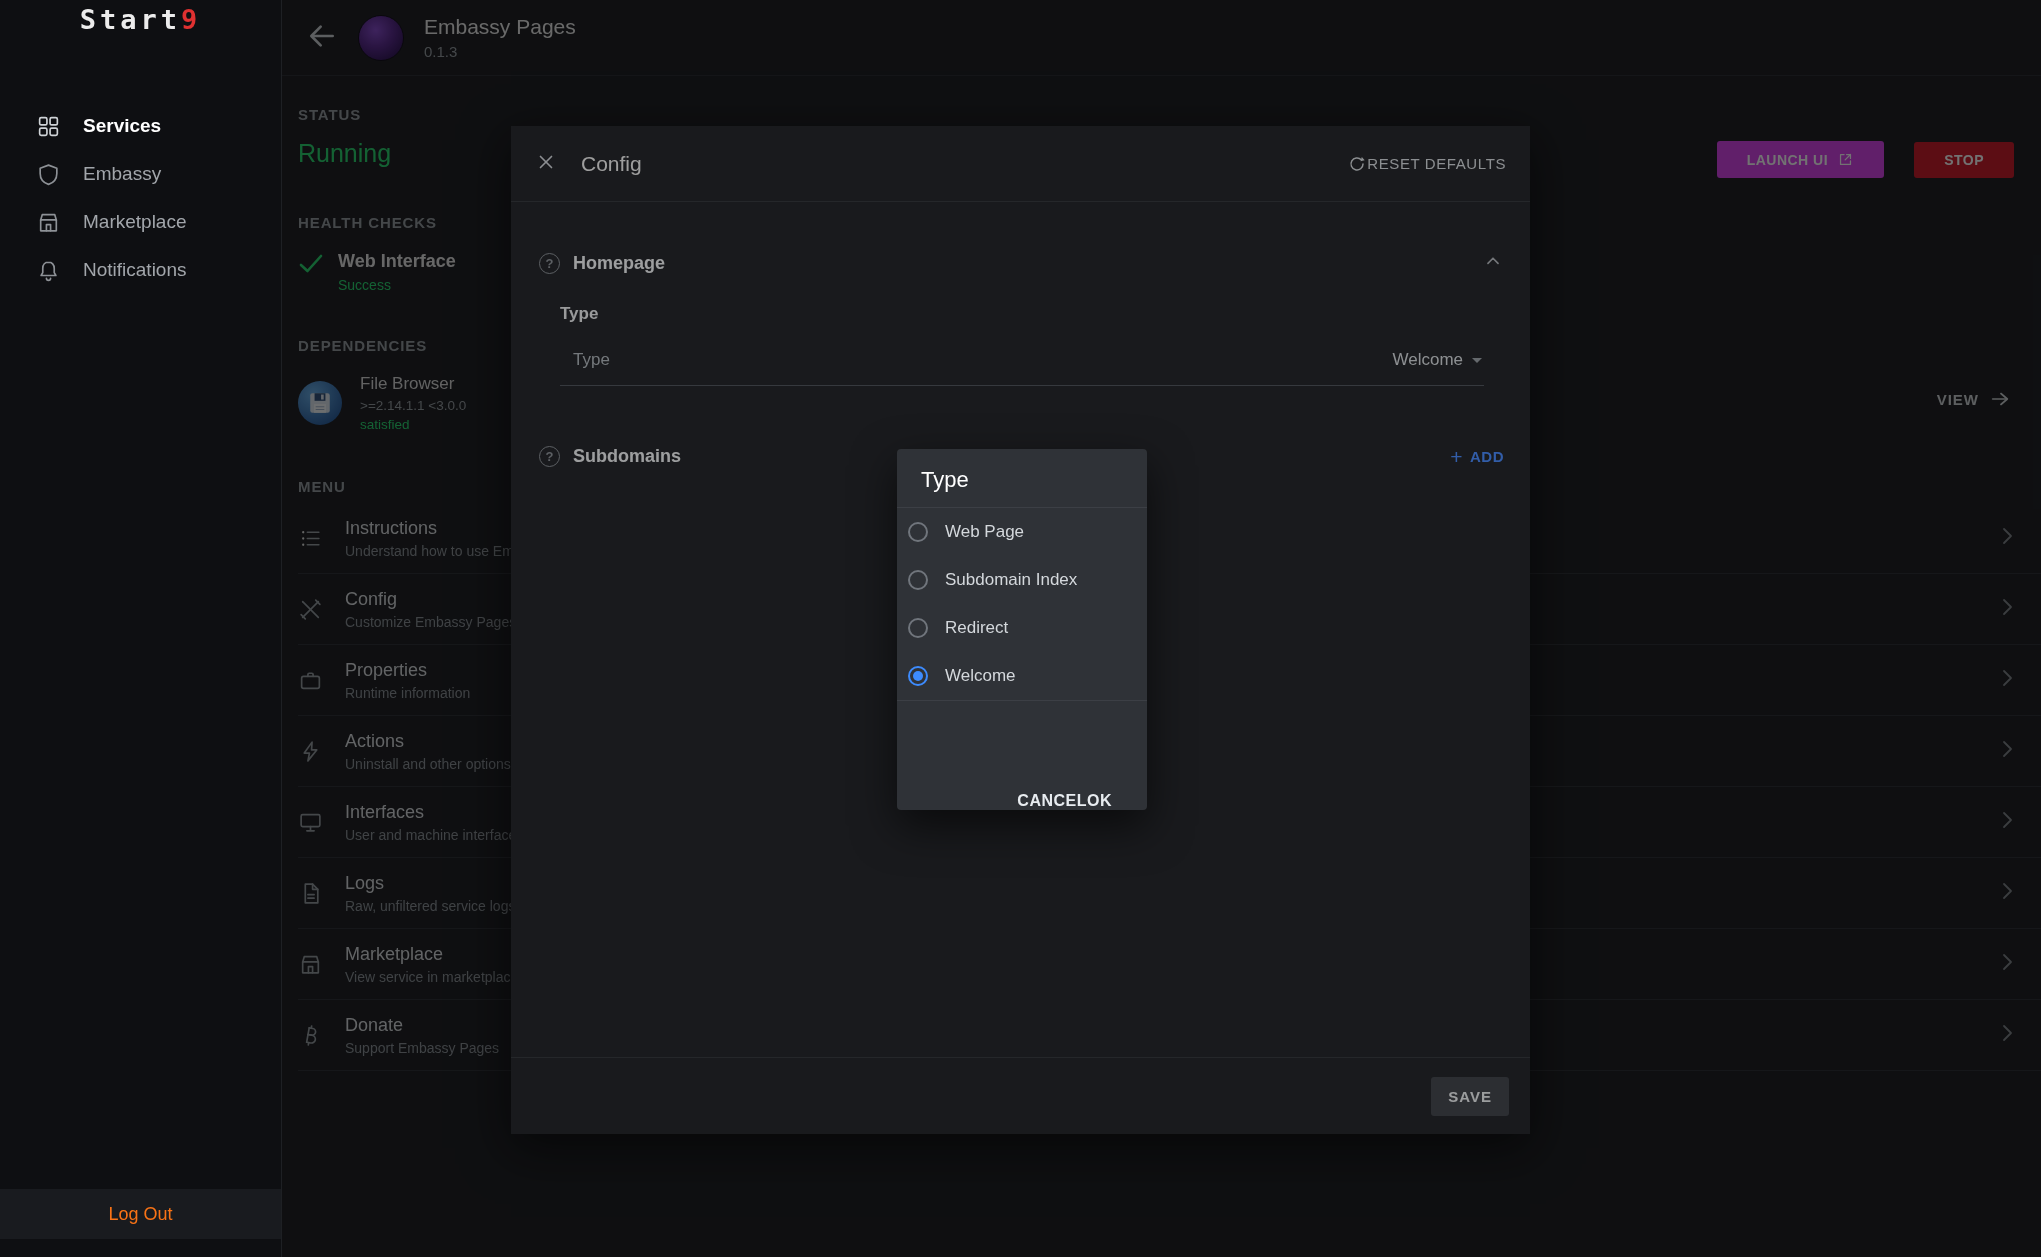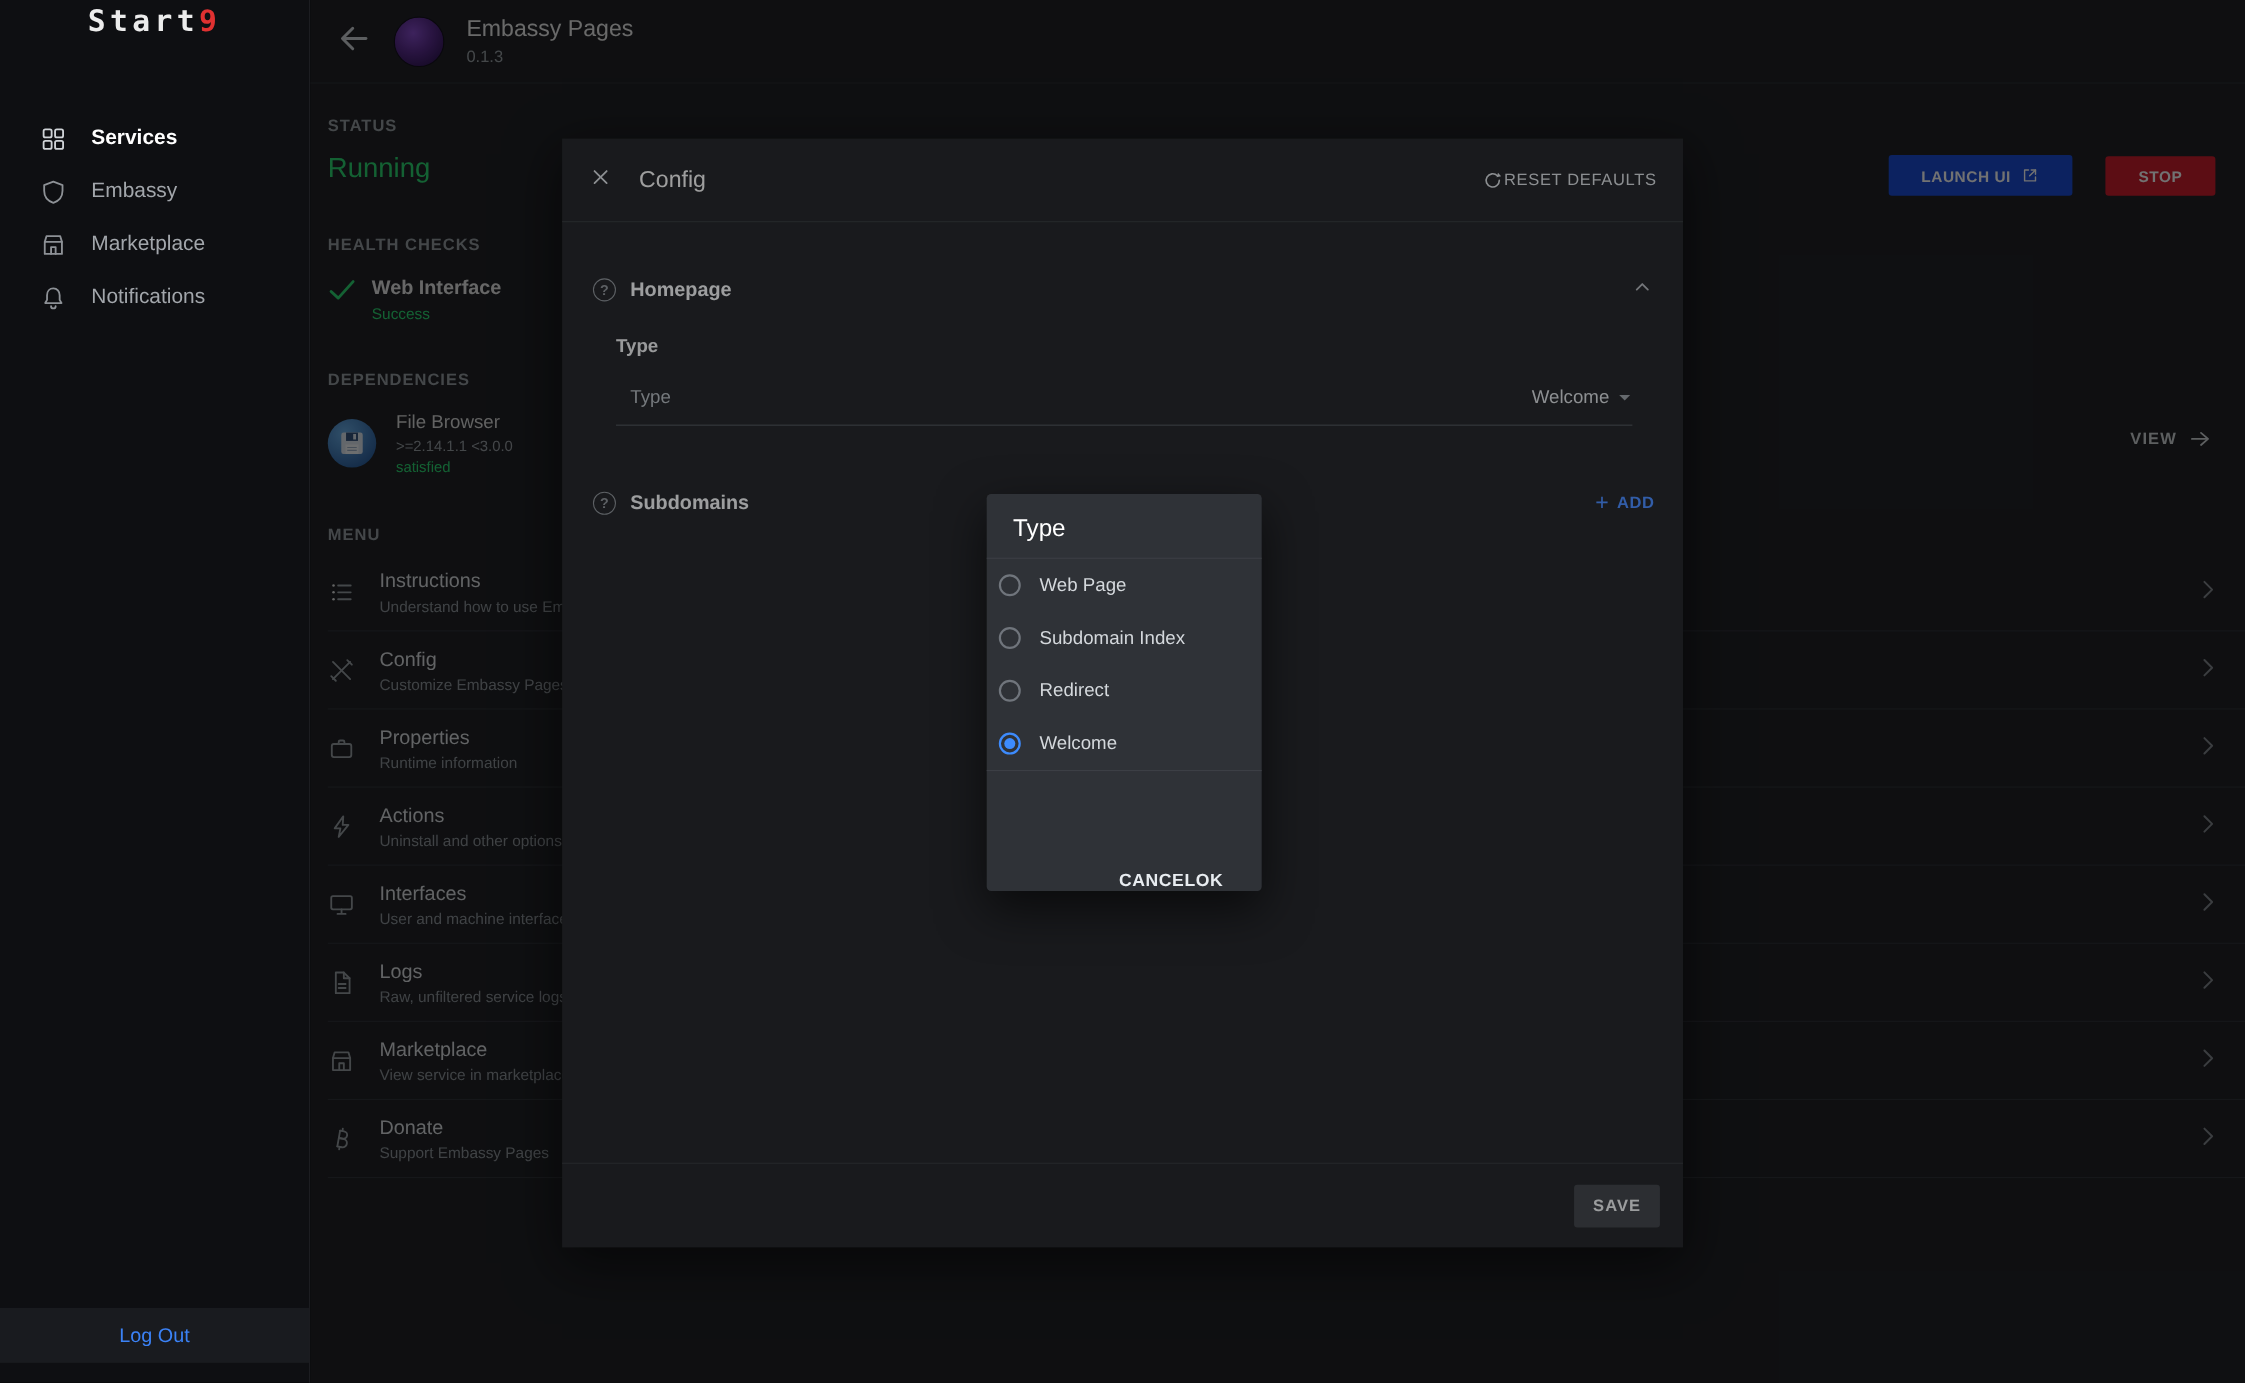--- a/index.html
+++ b/index.html
@@ -15,21 +15,21 @@
   .logo .accent{color:#e03131}
   .nav{position:absolute;top:102px;left:0;right:0}
   .nav-item{height:48px;display:flex;align-items:center;padding-left:36px;gap:22px;
             font-size:19px;color:#a2a6ab;cursor:pointer}
   .nav-item svg{width:25px;height:25px;flex:none;stroke:#8d9196;fill:none;
                 stroke-width:1.6;stroke-linecap:round;stroke-linejoin:round}
   .nav-item.active{color:#fff;font-weight:700}
   .nav-item.active svg{stroke:#cfd3d7}
   .logout{position:absolute;left:0;right:0;bottom:18px;height:50px;background:#191b1f;
           display:flex;align-items:center;justify-content:center;font-size:18px;
-          color:#3b82f6;cursor:pointer}
+          color:#f97316;cursor:pointer}
 
   
   .main{position:absolute;top:0;bottom:0;left:282px;right:0;background:#222428}
   .main-header{height:76px;border-bottom:1px solid #303338;display:flex;
                align-items:center;padding:0 24px;gap:20px}
   .back-btn svg{width:32px;height:32px;stroke:#cfd3d7;fill:none;stroke-width:2;
                 stroke-linecap:round;stroke-linejoin:round}
   .app-avatar{width:46px;height:46px;border-radius:50%;flex:none;
               background:radial-gradient(circle at 38% 32%,#8a4fd0,#5b2d8f 45%,#2c1550 90%);
               border:1px solid #17131f}
@@ -64,21 +64,21 @@
             gap:22px;position:relative;cursor:pointer}
   .menu-row svg.mi{width:25px;height:25px;flex:none;stroke:#9aa0a6;fill:none;
                    stroke-width:1.6;stroke-linecap:round;stroke-linejoin:round}
   .menu-title{font-size:18px;font-weight:500;color:#dcdfe2}
   .menu-sub{margin-top:4px;font-size:14px;color:#8f959b}
   .chev{position:absolute;right:22px}
   .chev svg{width:24px;height:24px;stroke:#858a90;fill:none;stroke-width:1.8;
             stroke-linecap:round;stroke-linejoin:round}
 
   .actions-top{position:absolute;top:141px;right:27px;display:flex;gap:30px;align-items:center}
-  .btn-launch{display:flex;align-items:flex-end;gap:9px;background:#1d4ed8;color:#fff;
+  .btn-launch{display:flex;align-items:flex-end;gap:9px;background:#d946ef;color:#fff;
               font-size:14px;font-weight:600;letter-spacing:.5px;padding:10px 30px;
               border-radius:3px;cursor:pointer}
   .btn-launch svg{width:17px;height:17px;stroke:#fff;fill:none;stroke-width:1.8;
                   stroke-linecap:round;stroke-linejoin:round}
   .btn-stop{background:#cf1f2f;color:#fff;font-size:14px;font-weight:600;
             letter-spacing:.5px;padding:10px 30px;border-radius:3px;cursor:pointer}
 
   
   .backdrop-a{position:absolute;top:0;bottom:0;left:282px;right:0;
               background:rgba(0,0,0,.32);z-index:10}

